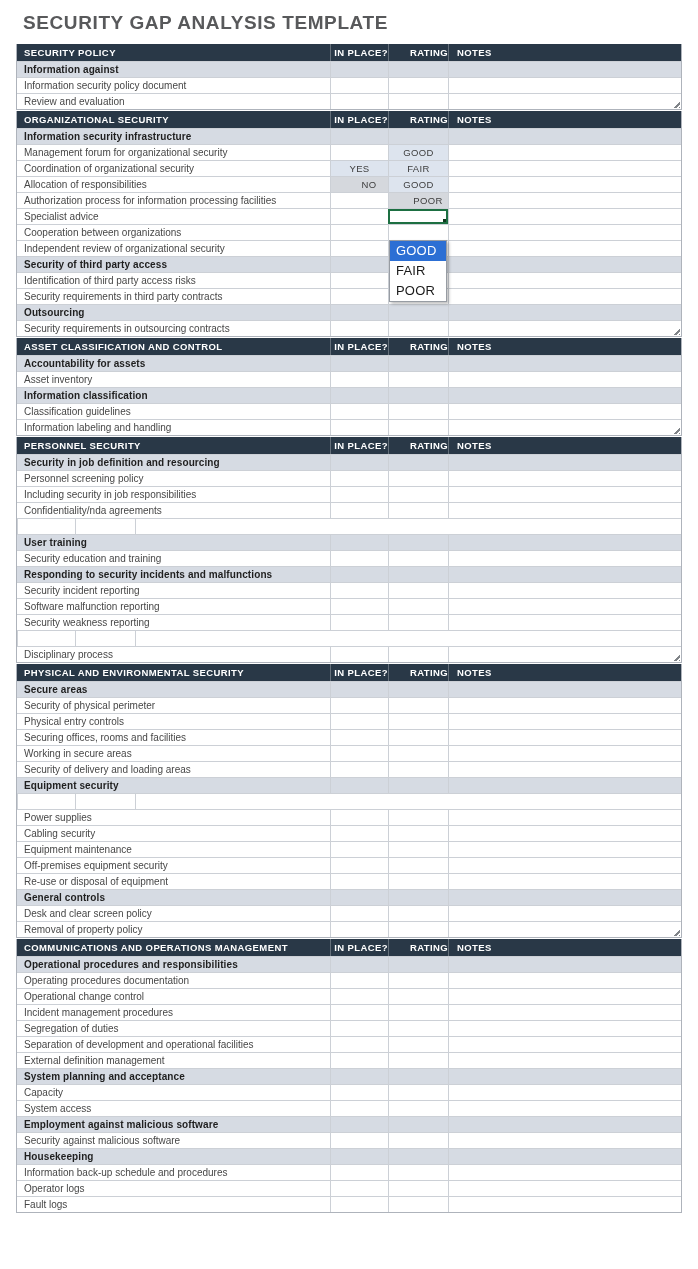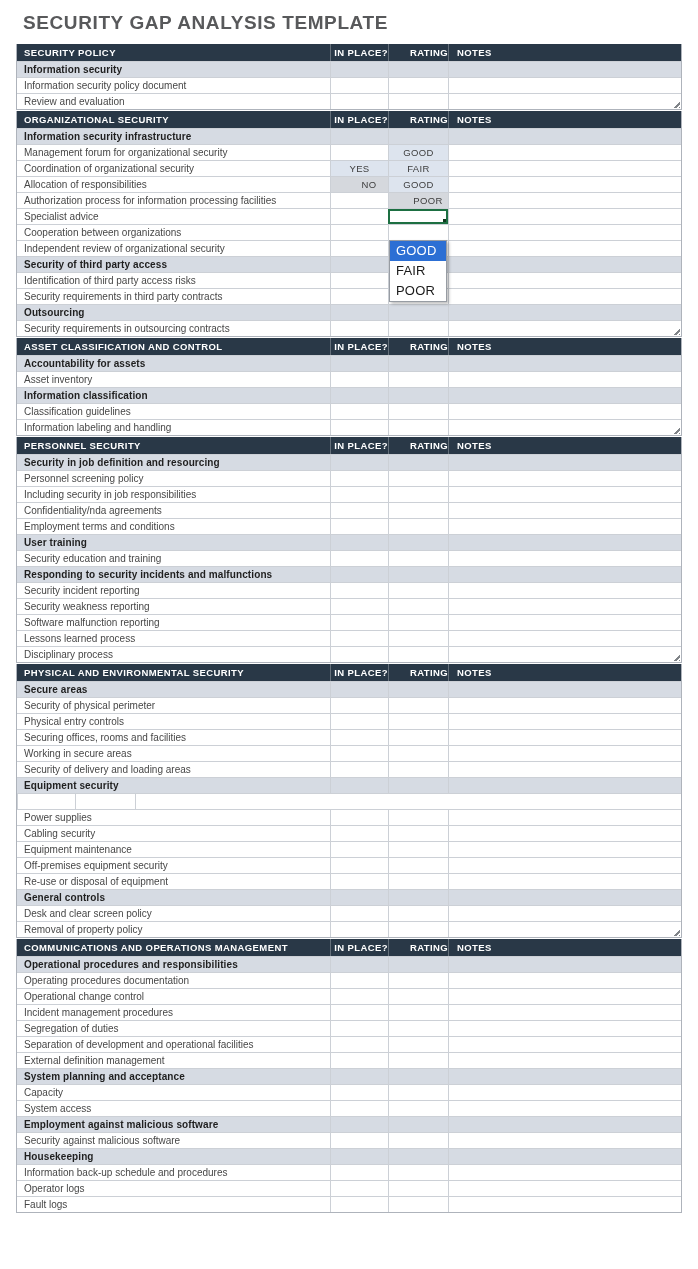--- a/index.html
+++ b/index.html
@@ -135,21 +135,21 @@
   <h1 class="page-title">SECURITY GAP ANALYSIS TEMPLATE</h1>
   <div>
       <div class="tbl">
         <div class="hrow">
           <div class="hc c0">SECURITY POLICY</div>
           <div class="hc c1">IN PLACE?</div>
           <div class="hc c2">RATING</div>
           <div class="hc c3">NOTES</div>
         </div>
         <div class="row sub">
-          <div class="cell c0">Information security</div>
+          <div class="cell c0">Information against</div>
           <div class="cell c1"></div>
           <div class="cell c2"></div>
           <div class="cell c3"></div>
         </div>
         <div class="row">
           <div class="cell c0">Information security policy document</div>
           <div class="cell c1"></div>
           <div class="cell c2"></div>
           <div class="cell c3"></div>
         </div>
@@ -314,21 +314,20 @@
           <div class="cell c2"></div>
           <div class="cell c3"></div>
         </div>
         <div class="row">
           <div class="cell c0">Confidentiality/nda agreements</div>
           <div class="cell c1"></div>
           <div class="cell c2"></div>
           <div class="cell c3"></div>
         </div>
         <div class="row">
-          <div class="cell c0">Employment terms and conditions</div>
           <div class="cell c1"></div>
           <div class="cell c2"></div>
           <div class="cell c3"></div>
         </div>
         <div class="row sub">
           <div class="cell c0">User training</div>
           <div class="cell c1"></div>
           <div class="cell c2"></div>
           <div class="cell c3"></div>
         </div>
@@ -344,33 +343,32 @@
           <div class="cell c2"></div>
           <div class="cell c3"></div>
         </div>
         <div class="row">
           <div class="cell c0">Security incident reporting</div>
           <div class="cell c1"></div>
           <div class="cell c2"></div>
           <div class="cell c3"></div>
         </div>
         <div class="row">
+          <div class="cell c0">Software malfunction reporting</div>
+          <div class="cell c1"></div>
+          <div class="cell c2"></div>
+          <div class="cell c3"></div>
+        </div>
+        <div class="row">
           <div class="cell c0">Security weakness reporting</div>
           <div class="cell c1"></div>
           <div class="cell c2"></div>
           <div class="cell c3"></div>
         </div>
         <div class="row">
-          <div class="cell c0">Software malfunction reporting</div>
-          <div class="cell c1"></div>
-          <div class="cell c2"></div>
-          <div class="cell c3"></div>
-        </div>
-        <div class="row">
-          <div class="cell c0">Lessons learned process</div>
           <div class="cell c1"></div>
           <div class="cell c2"></div>
           <div class="cell c3"></div>
         </div>
         <div class="row">
           <div class="cell c0">Disciplinary process</div>
           <div class="cell c1"></div>
           <div class="cell c2"></div>
           <div class="cell c3"></div>
         </div>

